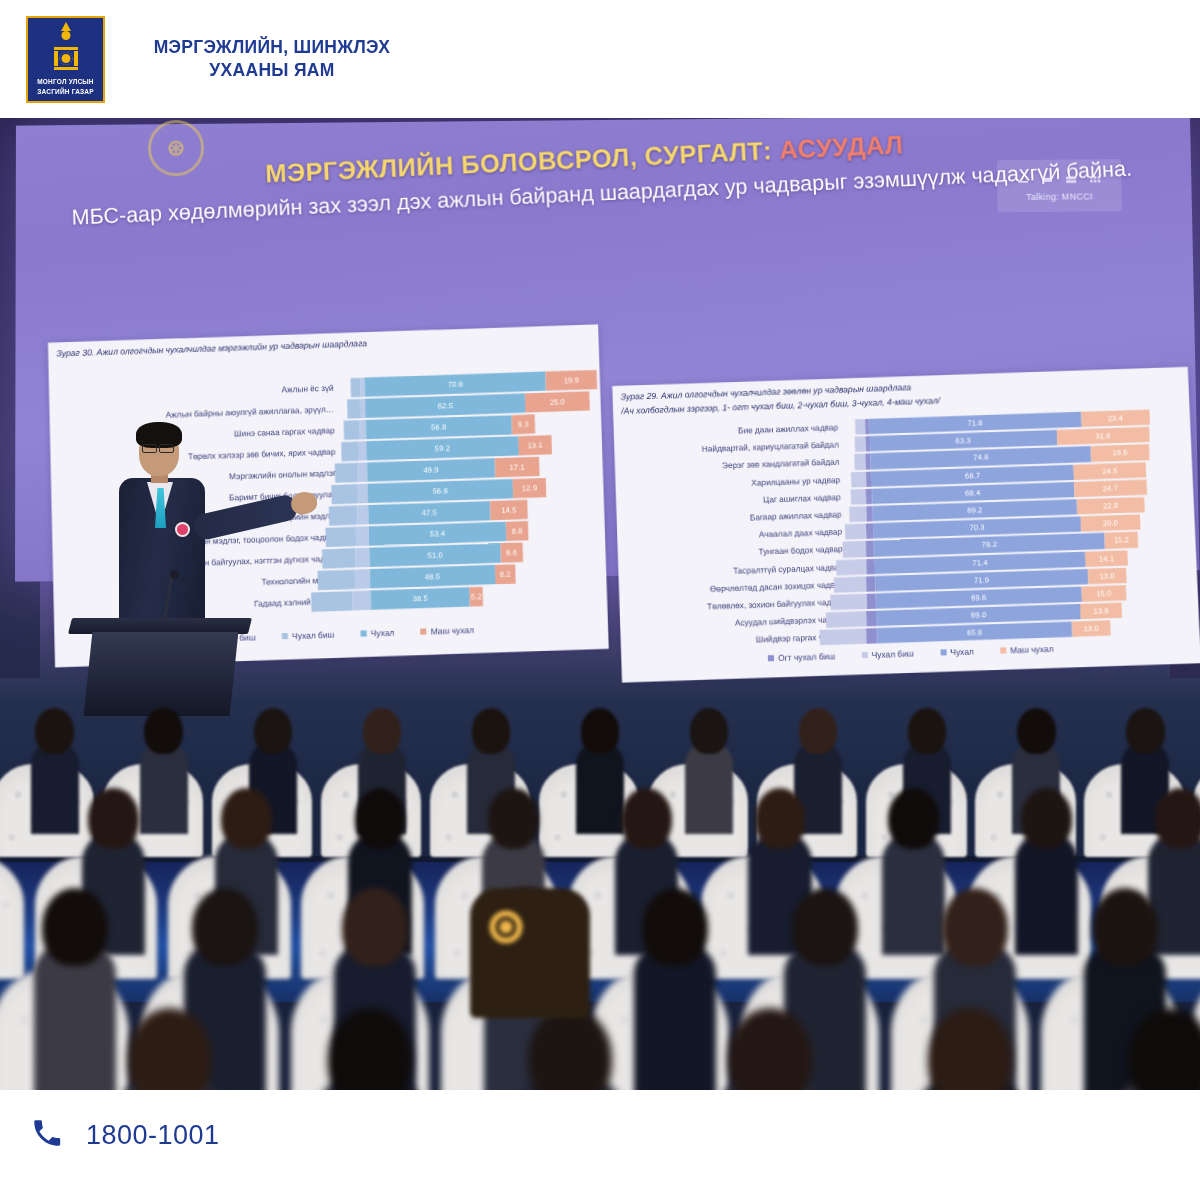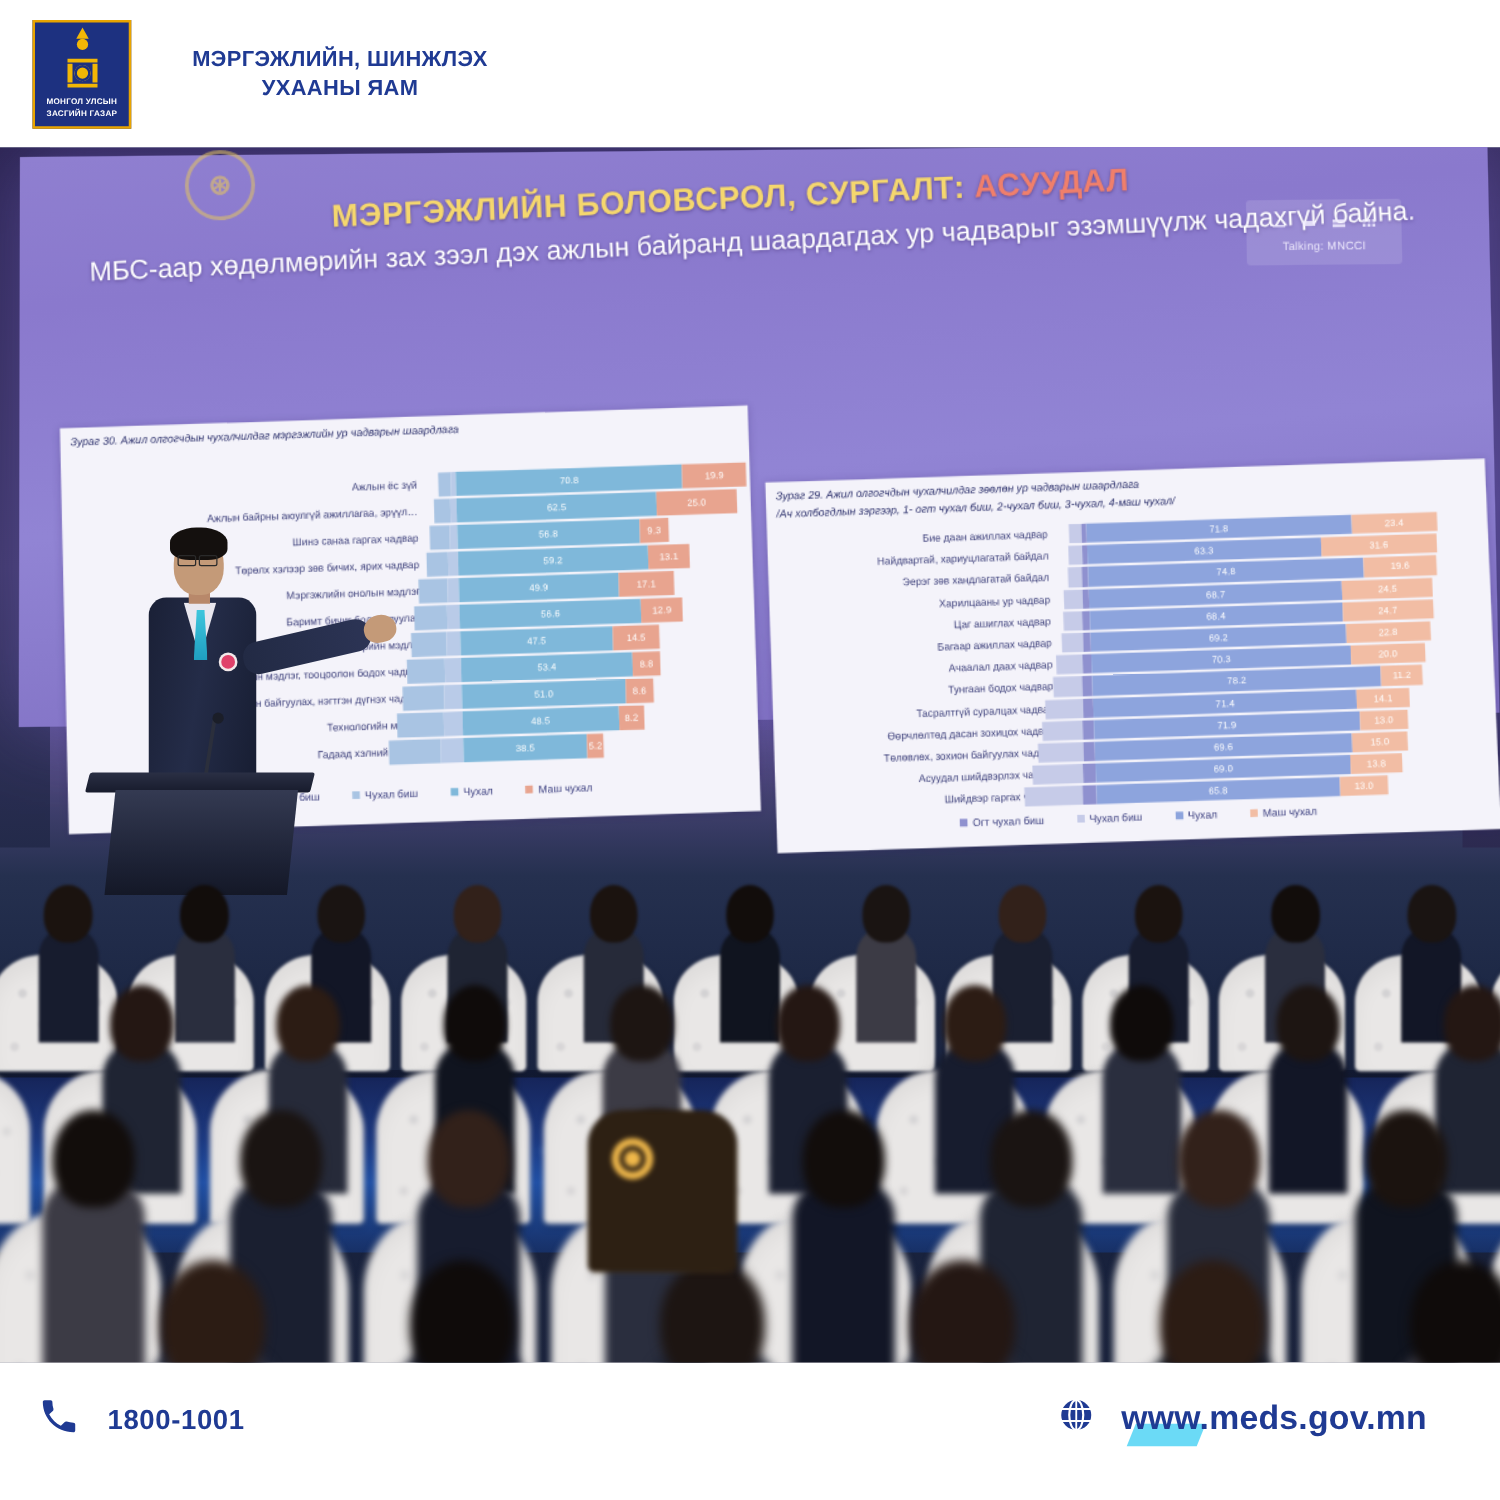--- a/index.html
+++ b/index.html
@@ -282,21 +282,21 @@
       radial-gradient(circle at 15% 78%, rgba(170,170,175,.28) 0 3px, rgba(0,0,0,0) 4px),
       radial-gradient(circle at 88% 38%, rgba(170,170,175,.25) 0 3px, rgba(0,0,0,0) 4px);
   }
   #aud-blur { position:absolute; left:0; top:470px; width:1200px; height:502px; }
 
   
   #footer {
     position:absolute; left:0; top:1090px; width:1200px; height:110px; background:#ffffff;
   }
   #phone-group { position:absolute; left:30px; top:26px; display:flex; align-items:center; gap:22px; }
-  #phone-number { font-size:22px; font-weight:bold; color:#1f3a93; letter-spacing:.5px; }
+  #phone-number { font-size:27px; font-weight:normal; color:#1f3a93; letter-spacing:.5px; }
   #web-group { position:absolute; left:845px; top:26px; display:flex; align-items:center; gap:20px; }
   #web-url { font-size:27px; font-weight:bold; color:#1f3a93; letter-spacing:.2px; position:relative; }
   #url-highlight {
     position:absolute; left:8px; top:20px; width:56px; height:18px;
     background:#63d8f5; transform:skewX(-22deg); z-index:0; opacity:.95;
   }
   #url-text { position:relative; z-index:1; }
 </style>
 </head>
 <body>
@@ -784,29 +784,14 @@
 
   <div id="footer">
     <div id="phone-group">
       <span>
         <svg width="34" height="34" viewBox="0 0 24 24" fill="#1f3a93">
           <path d="M6.6 10.8c1.4 2.8 3.8 5.1 6.6 6.6l2.2-2.2c.3-.3.7-.4 1.1-.2 1.2.4 2.5.6 3.8.6.6 0 1 .4 1 1V20c0 .6-.4 1-1 1C10.6 21 3 13.4 3 4c0-.6.4-1 1-1h3.4c.6 0 1 .4 1 1 0 1.3.2 2.6.6 3.8.1.4 0 .8-.2 1.1l-2.2 1.9z"></path>
         </svg>
       </span>
       <span id="phone-number">1800-1001</span>
     </div>
-    <div id="web-group">
-      <span>
-        <svg width="32" height="32" viewBox="0 0 24 24" fill="none" stroke="#1f3a93" stroke-width="1.7">
-          <circle cx="12" cy="12" r="9" fill="#1f3a93" stroke="none"></circle>
-          <ellipse cx="12" cy="12" rx="4.2" ry="9" fill="none" stroke="#ffffff" stroke-width="1.3"></ellipse>
-          <line x1="3" y1="8.4" x2="21" y2="8.4" stroke="#ffffff" stroke-width="1.3"></line>
-          <line x1="3" y1="15.6" x2="21" y2="15.6" stroke="#ffffff" stroke-width="1.3"></line>
-          <line x1="12" y1="3" x2="12" y2="21" stroke="#ffffff" stroke-width="1.1"></line>
-        </svg>
-      </span>
-      <span id="web-url">
-        <span id="url-highlight"></span>
-        <span id="url-text">www.meds.gov.mn</span>
-      </span>
-    </div>
   </div>
 </div>
 
 </body></html>

